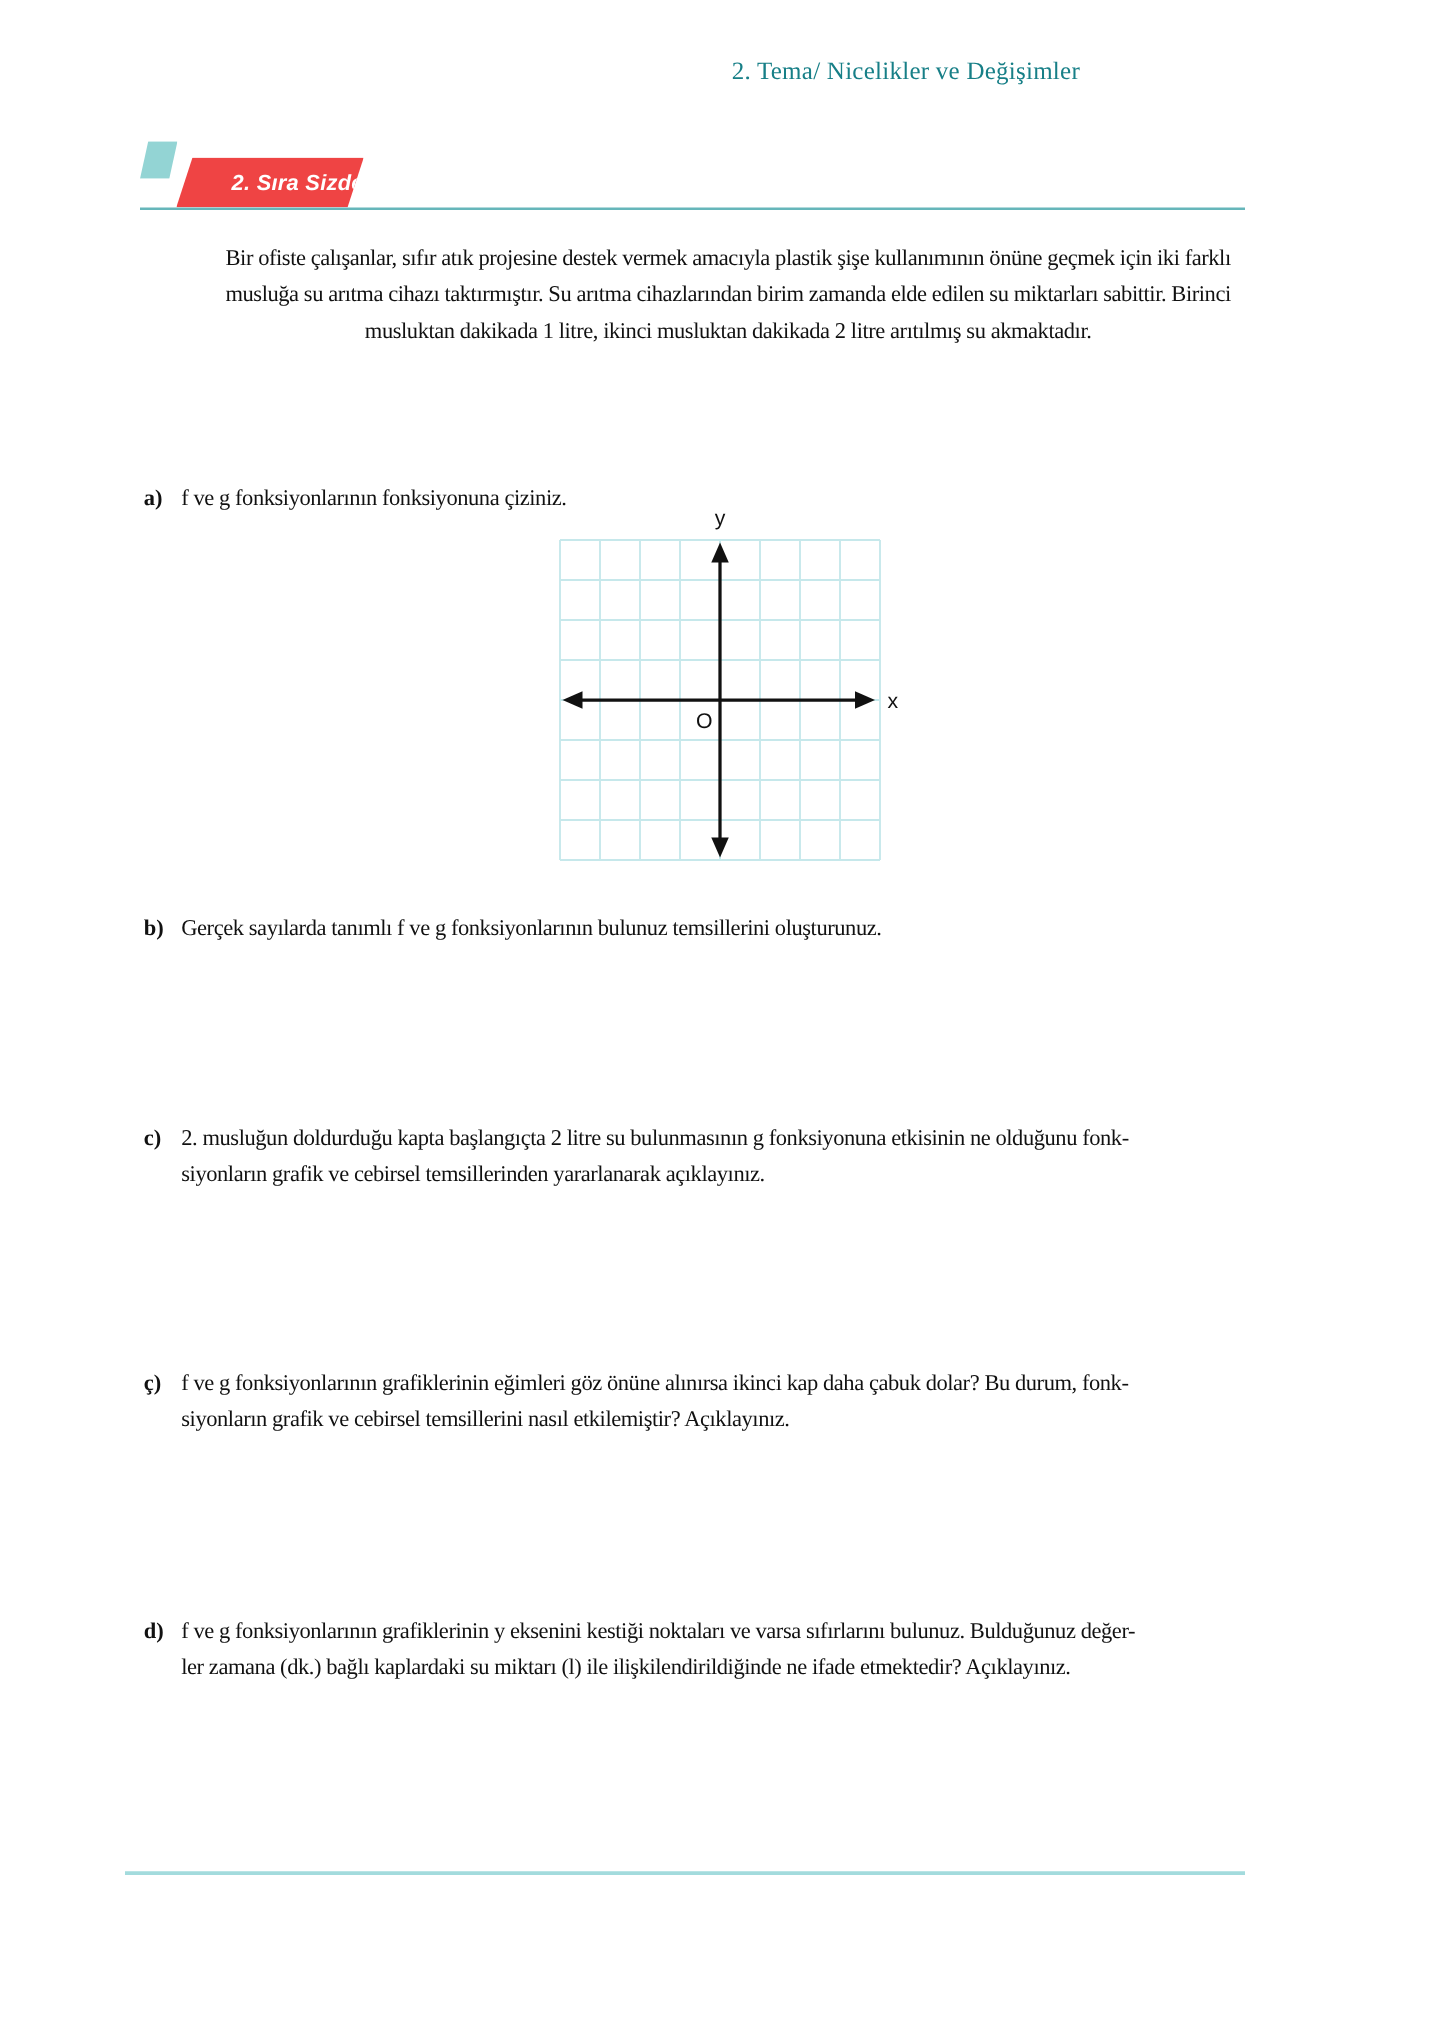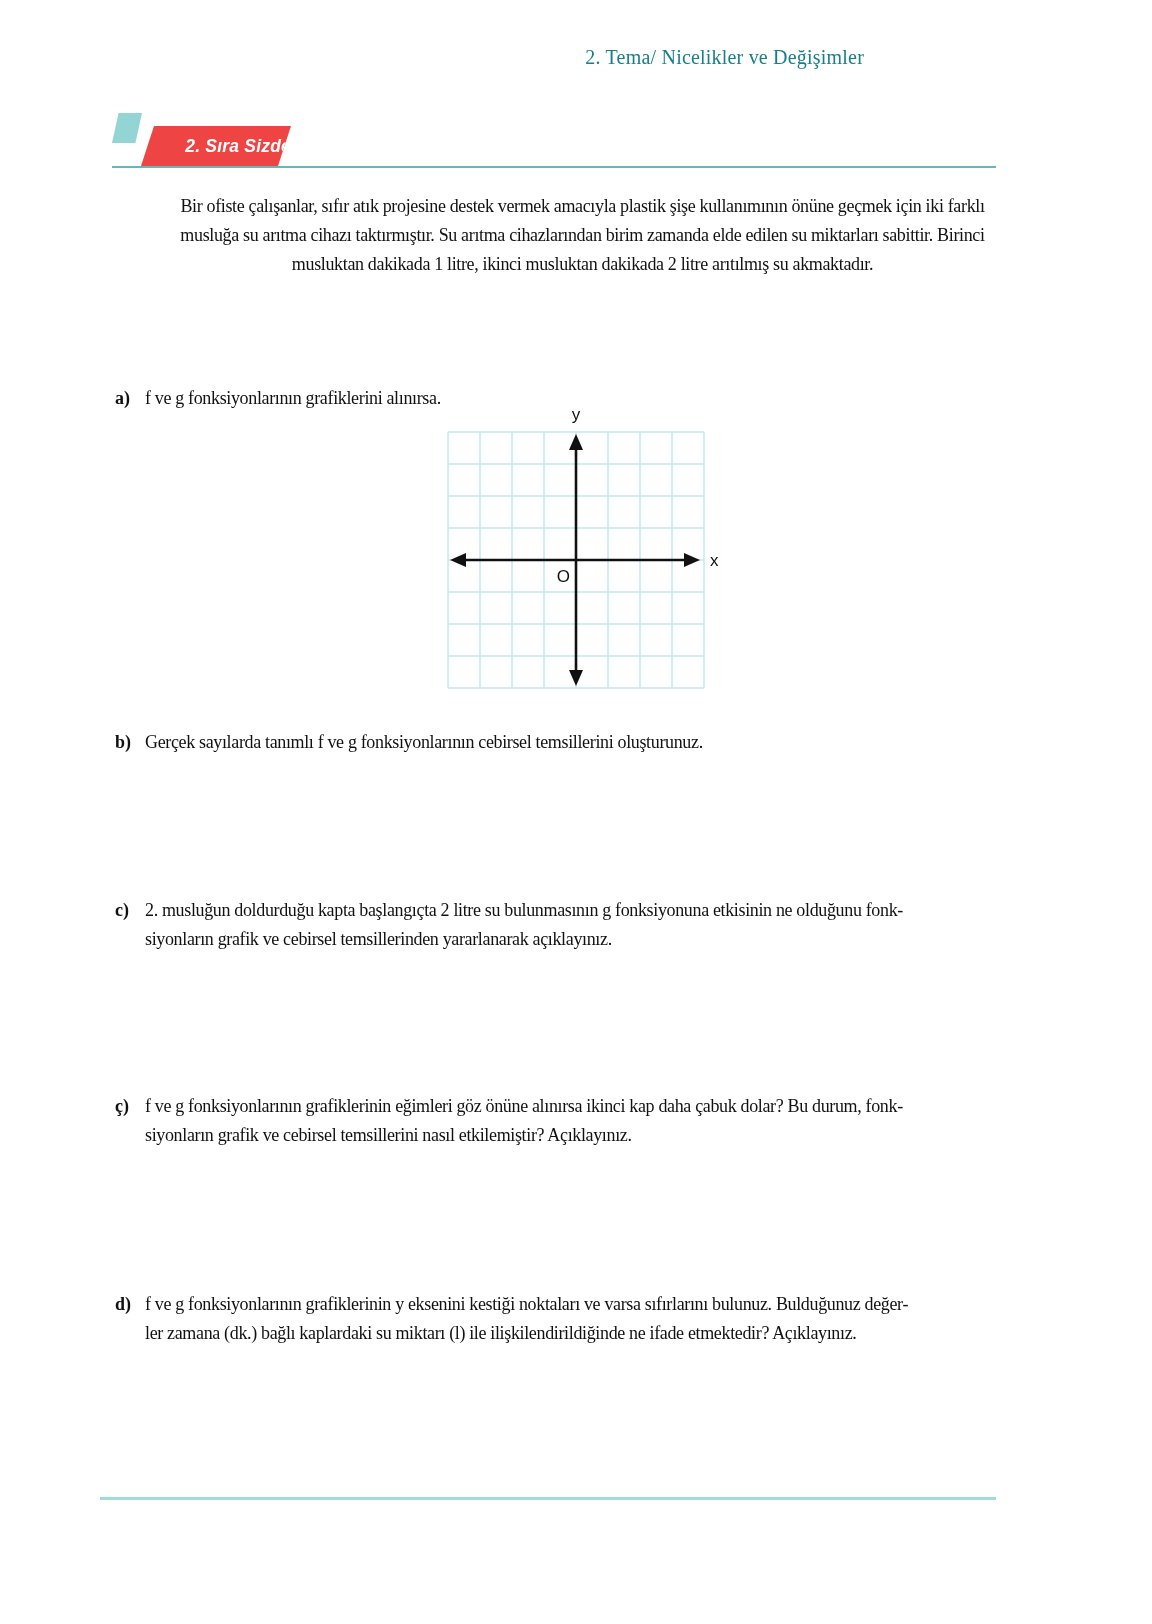--- a/index.html
+++ b/index.html
@@ -102,21 +102,21 @@
   <div class="badge-underline"></div>
 
   <div class="paragraphs">
     <p class="para">Bir ofiste çalışanlar, sıfır atık projesine destek vermek amacıyla plastik şişe kullanımının önüne geçmek için iki farklı
 musluğa su arıtma cihazı taktırmıştır. Su arıtma cihazlarından birim zamanda elde edilen su miktarları sabittir. Birinci
 musluktan dakikada 1 litre, ikinci musluktan dakikada 2 litre arıtılmış su akmaktadır.</p>
   </div>
 
   <div class="item item-a">
     <span class="item-label">a)</span>
-    <span class="item-text">f ve g fonksiyonlarının grafiklerini alınırsa.</span>
+    <span class="item-text">f ve g fonksiyonlarının fonksiyonuna çiziniz.</span>
   </div>
 
   <div class="graph">
     <svg width="300" height="296" viewBox="0 0 300 296">
       <g class="grid-lines">
           <line x1="16" y1="26" x2="16" y2="282"></line>
           <line x1="48" y1="26" x2="48" y2="282"></line>
           <line x1="80" y1="26" x2="80" y2="282"></line>
           <line x1="112" y1="26" x2="112" y2="282"></line>
           <line x1="144" y1="26" x2="144" y2="282"></line>
@@ -141,21 +141,21 @@
       <polygon class="arrow" points="34,147 18,154 34,161"></polygon>
       <polygon class="arrow" points="252,147 268,154 252,161"></polygon>
       <text class="axis-label" x="144" y="14" text-anchor="middle">y</text>
       <text class="axis-label" x="278" y="160" text-anchor="start">x</text>
       <text class="axis-label" x="138" y="176" text-anchor="end">O</text>
     </svg>
   </div>
 
   <div class="item item-b">
     <span class="item-label">b)</span>
-    <span class="item-text">Gerçek sayılarda tanımlı f ve g fonksiyonlarının cebirsel temsillerini oluşturunuz.</span>
+    <span class="item-text">Gerçek sayılarda tanımlı f ve g fonksiyonlarının bulunuz temsillerini oluşturunuz.</span>
   </div>
 
   <div class="item item-c">
     <span class="item-label">c)</span>
     <span class="item-text">2. musluğun doldurduğu kapta başlangıçta 2 litre su bulunmasının g fonksiyonuna etkisinin ne olduğunu fonk-
 siyonların grafik ve cebirsel temsillerinden yararlanarak açıklayınız.</span>
   </div>
 
   <div class="item item-cc">
     <span class="item-label">ç)</span>

